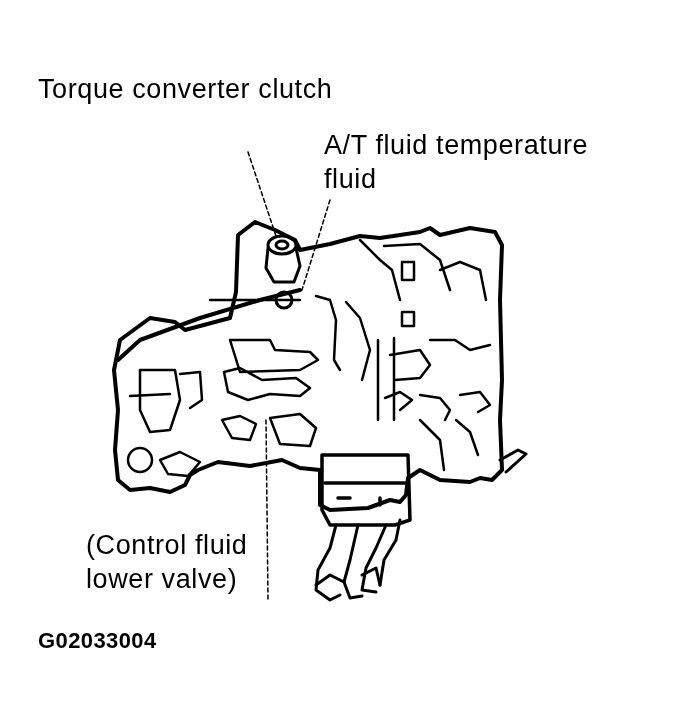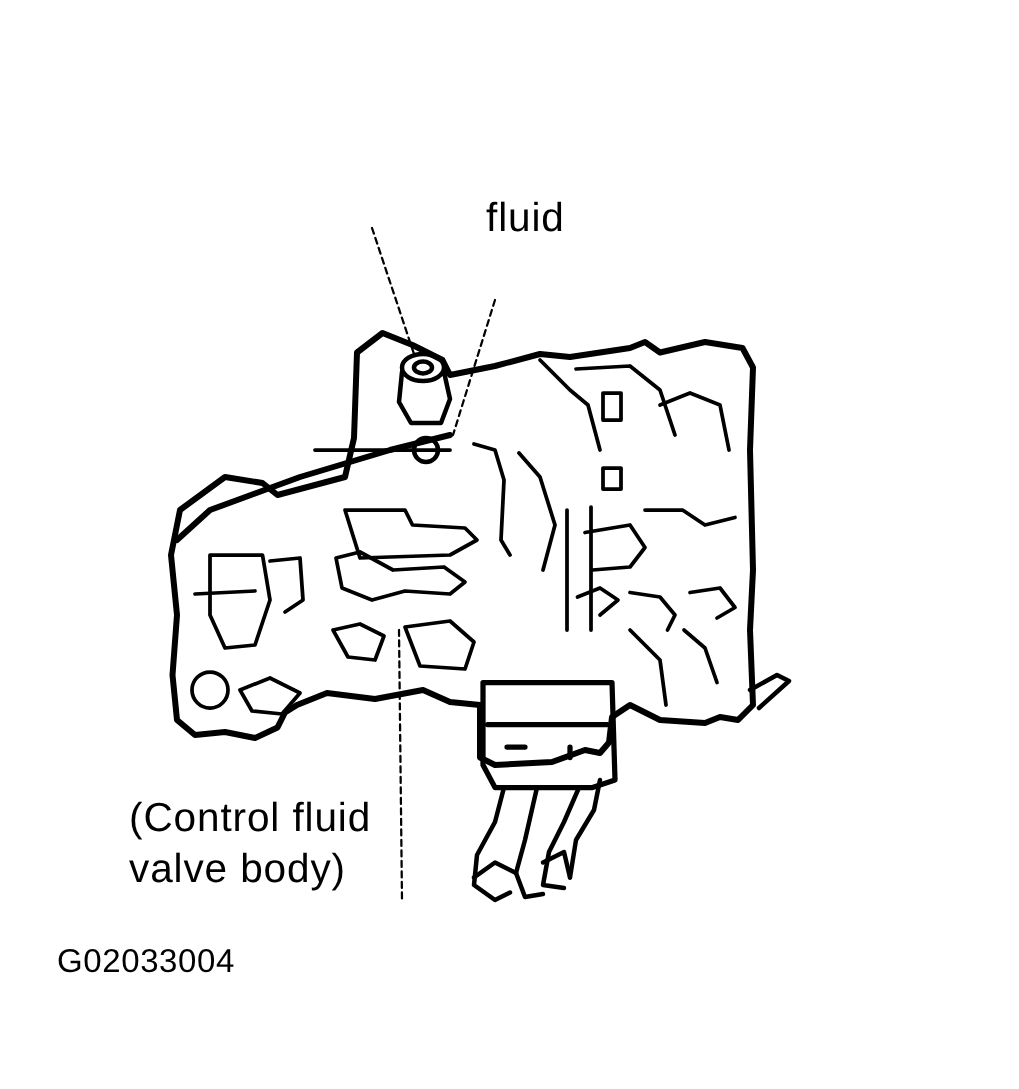--- a/index.html
+++ b/index.html
@@ -6,32 +6,34 @@
     body { width: 679px; height: 726px; position: relative; overflow: hidden; font-family: "Liberation Sans", "DejaVu Sans", sans-serif; color: #000; }
     .label { position: absolute; font-size: 27px; line-height: 34px; letter-spacing: 0.6px; white-space: nowrap; }
     .label span { display: block; }
     .code { position: absolute; font-size: 22px; letter-spacing: 0.4px; }
     svg.drawing { position: absolute; left: 0; top: 0; }
   </style>
 </head>
 <body>
 
 <div class="label" style="left:38px; top:72px;">
+  <span>Torque converter clutch</span>
 </div>
 
 <div class="label" style="left:324px; top:128px;">
+  <span>A/T fluid temperature</span>
   <span>fluid</span>
 </div>
 
 <div class="label" style="left:86px; top:528px;">
   <span>(Control fluid</span>
-  <span>valve body)</span>
+  <span>lower valve)</span>
 </div>
 
-<div class="code" style="left:38px; top:628px;">G02033004</div>
+<div class="code" style="left:38px; top:628px;font-weight:bold;">G02033004</div>
 
 <svg class="drawing" width="679" height="726" viewBox="0 0 679 726" fill="none" stroke="#000" stroke-linecap="round" stroke-linejoin="round">
 
   <g stroke-width="1.5" stroke-dasharray="4 3">
     <path d="M248 152 L276 236"></path>
     <path d="M330 200 L302 290"></path>
     <path d="M266 420 L268 600"></path>
   </g>
 
   <g stroke-width="4">

